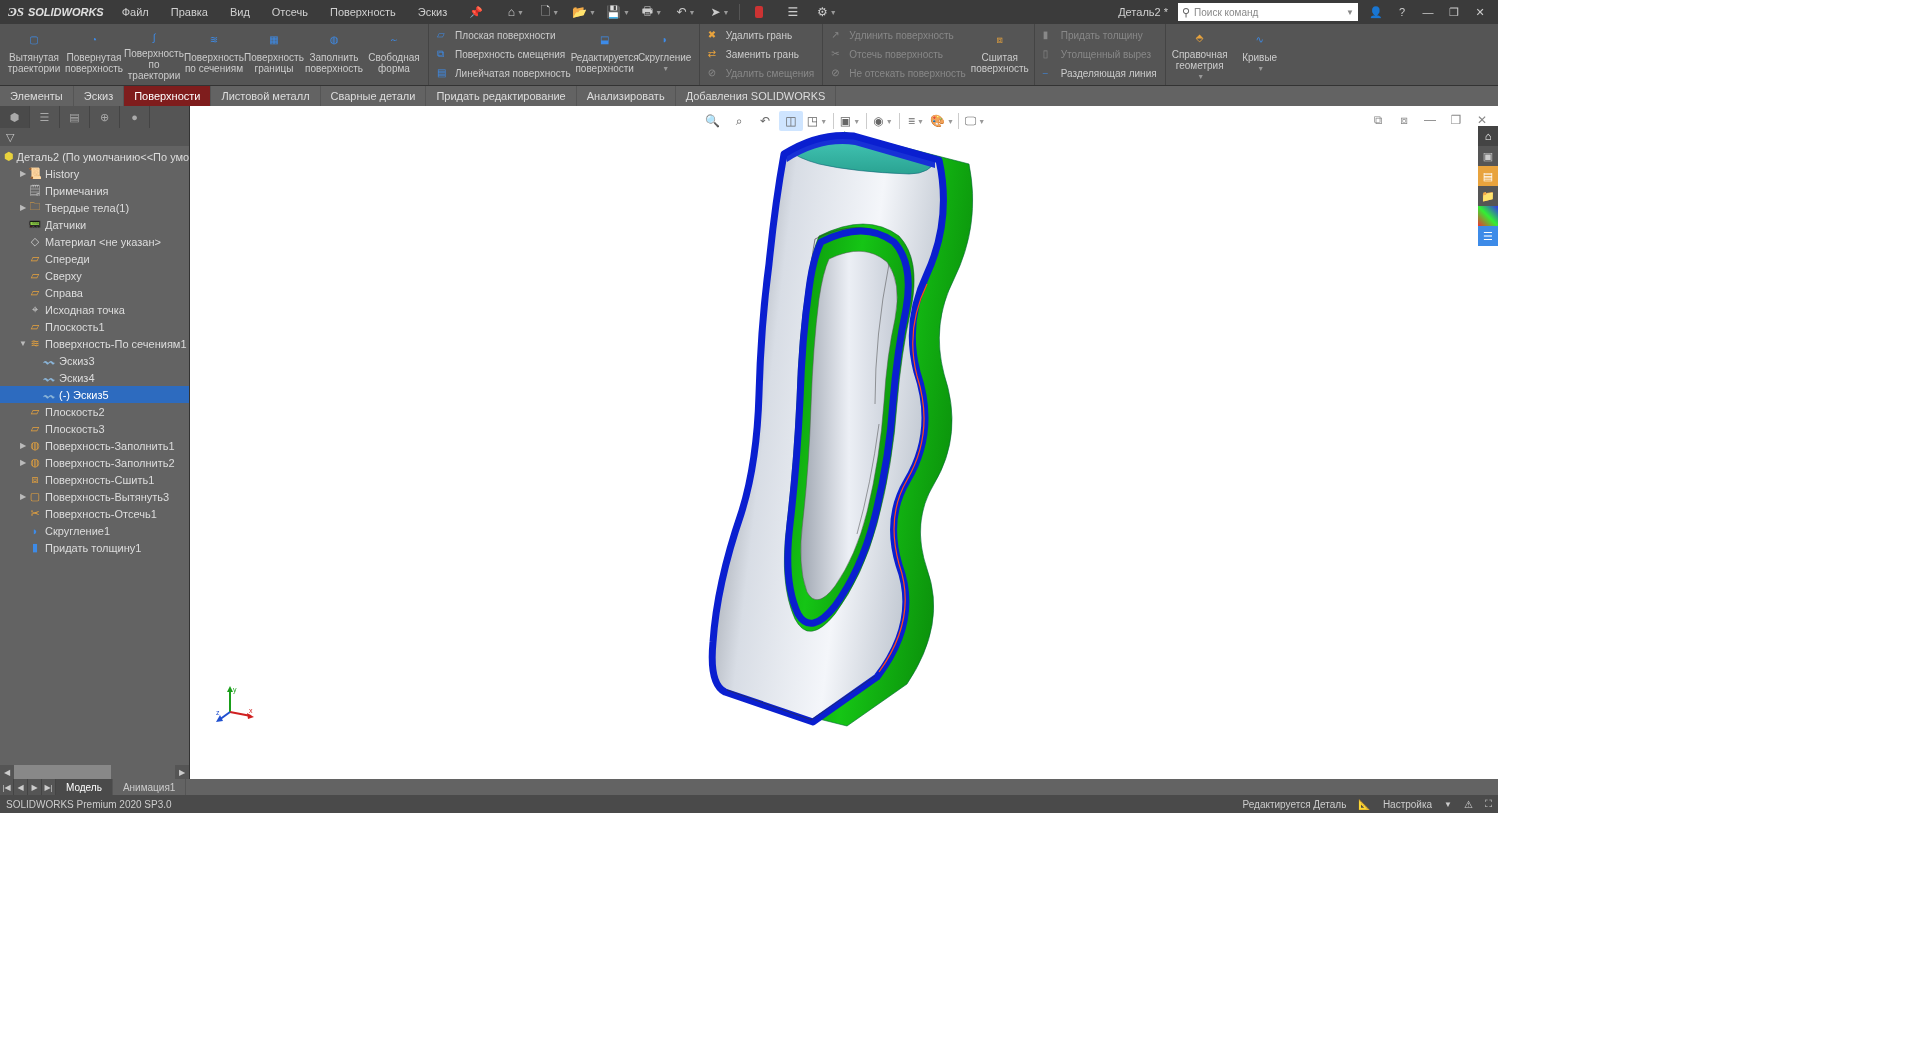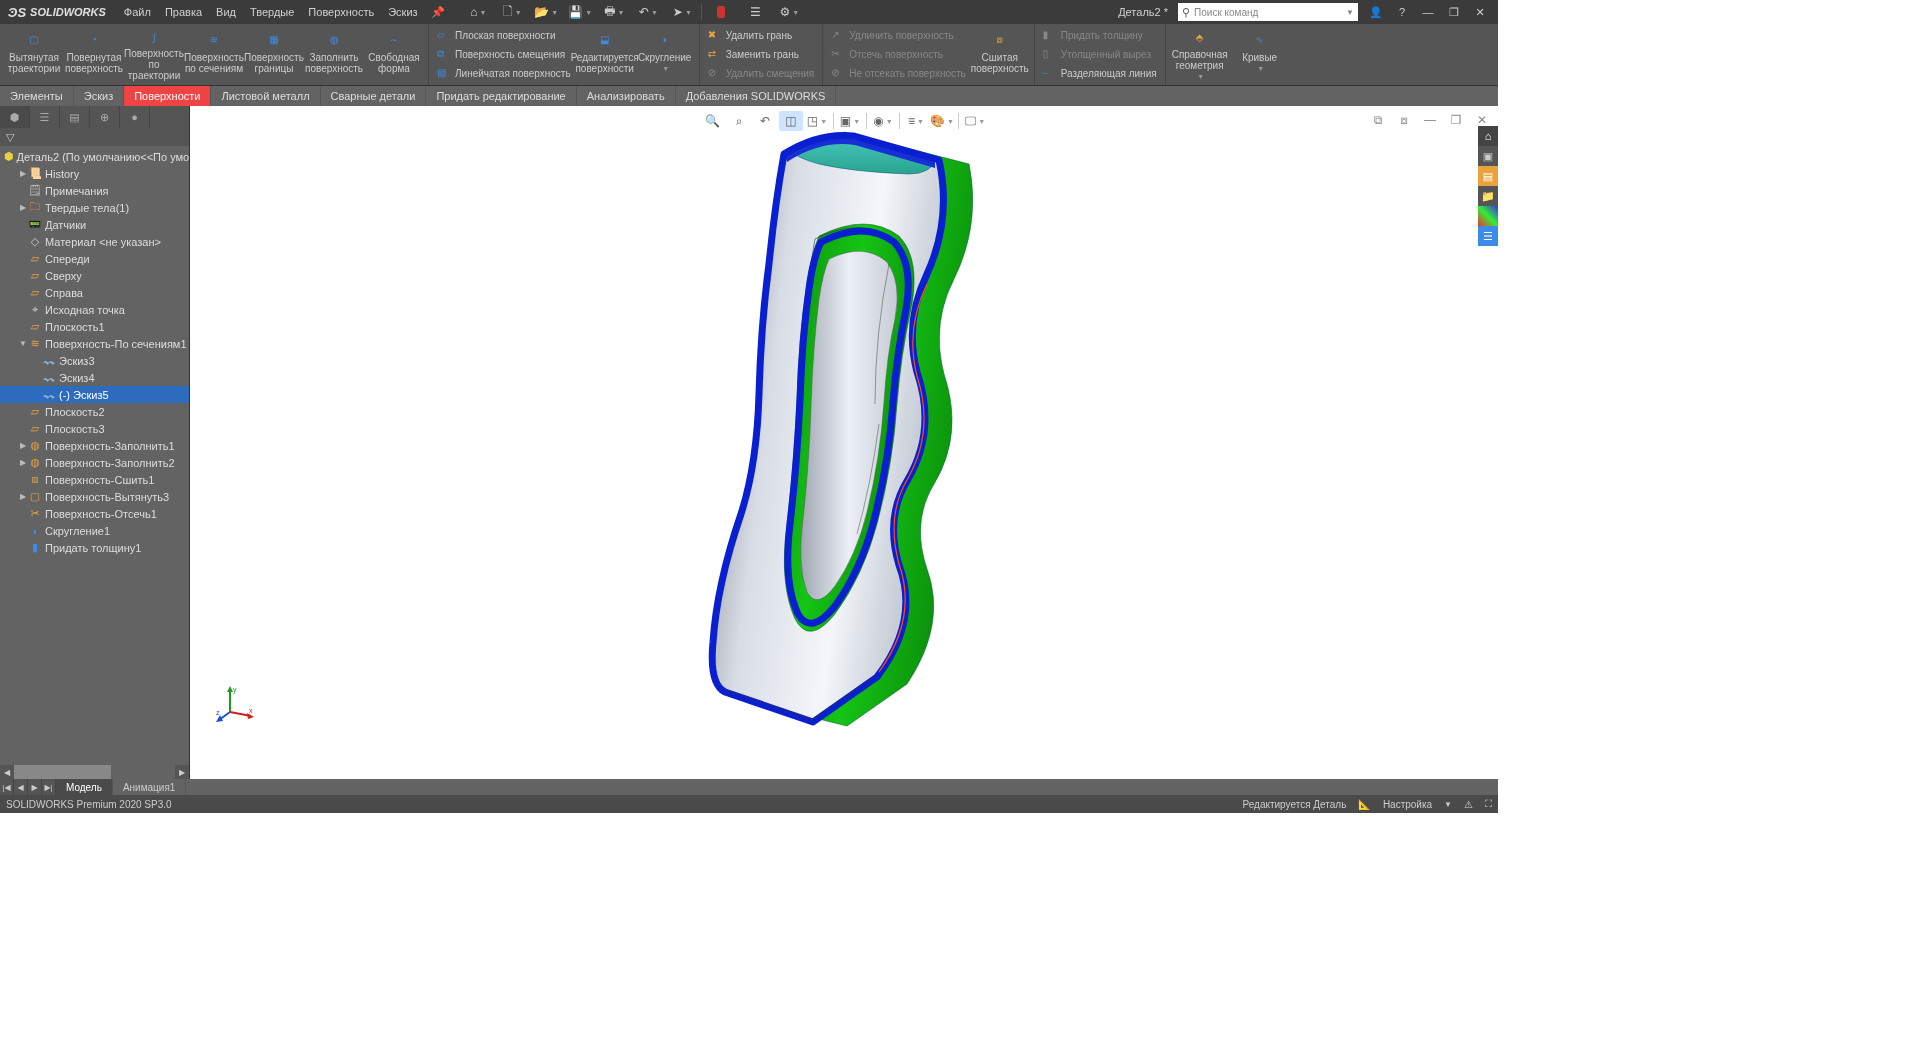--- a/index.html
+++ b/index.html
@@ -1,22 +1,22 @@
 <!DOCTYPE html>
 <html><head>
 <meta charset="utf-8">
 <style>
 * { margin: 0; padding: 0; box-sizing: border-box; font-family: "Segoe UI", Arial, sans-serif; user-select: none; }
 body { width: 1498px; height: 813px; background: #fff; overflow: hidden; display: flex; flex-direction: column; }
 
 
 .title-bar { height: 24px; background: #3b3b3b; display: flex; align-items: center; color: #d0d0d0; font-size: 11px; }
 .logo { display: flex; align-items: center; gap: 4px; padding: 0 8px; font-weight: bold; font-style: italic; color: #e0e0e0; }
-.logo-badge { font-family: Liberation Sans, sans-serif; font-style: italic; font-size: 13px; }
-.menu-bar { display: flex; gap: 14px; padding-left: 10px; }
+.logo-badge { font-family: Liberation Serif, serif; font-style: italic; font-size: 13px; }
+.menu-bar { display: flex; gap: 22px; padding-left: 10px; }
 .menu-item { cursor: pointer; }
 .qa-toolbar { display: flex; gap: 4px; margin-left: 18px; align-items: center; }
 .qa-icon { width: 30px; height: 20px; display: flex; align-items: center; justify-content: center; color: #ccc; font-size: 12px; }
 .qa-icon .drop { font-size: 7px; margin-left: 2px; color: #999; }
 .qa-sep { width: 1px; height: 16px; background: #555; }
 .doc-name { margin-left: auto; padding-right: 10px; }
 .search-box { width: 180px; height: 18px; background: #fff; color: #555; font-size: 10px; padding: 0 4px; display: flex; align-items: center; }
 .search-glass { color: #666; margin-right: 4px; font-size: 11px; }
 .title-right { display: flex; align-items: center; gap: 10px; padding: 0 10px; }
 .title-right .wc { width: 16px; height: 16px; display: flex; align-items: center; justify-content: center; color: #ccc; }
@@ -28,21 +28,21 @@
 .ribbon-btn-big .ic { width: 22px; height: 22px; display: flex; align-items: center; justify-content: center; }
 .ribbon-col { display: flex; flex-direction: column; justify-content: space-around; }
 .ribbon-row { display: flex; align-items: center; gap: 4px; padding: 1px 4px; white-space: nowrap; height: 18px; }
 .ribbon-row .ic { width: 14px; height: 14px; }
 .dim { color: #888; }
 .drop-sm { font-size: 7px; color: #999; margin-left: 2px; }
 
 
 .feature-tabs { height: 20px; background: #636363; display: flex; align-items: stretch; font-size: 11px; }
 .ftab { padding: 0 10px; display: flex; align-items: center; color: #ddd; border-right: 1px solid #555; cursor: pointer; }
-.ftab.active { background: #ef4444; color: #fff; }
+.ftab.active { background: #7f1d1d; color: #fff; }
 
 
 .main-area { flex: 1; display: flex; position: relative; background: #fff; overflow: hidden; }
 
 
 .tree-panel { width: 190px; background: #636363; display: flex; flex-direction: column; color: #ddd; font-size: 11px; border-right: 1px solid #333; }
 .tree-icon-row { height: 22px; display: flex; align-items: center; background: #555; }
 .tree-icon-row .ti { width: 30px; height: 22px; display: flex; align-items: center; justify-content: center; color: #aaa; border-right: 1px solid #444; }
 .tree-icon-row .ti.active { background: #4a4a4a; }
 .tree-filter-row { height: 18px; background: #555; display: flex; align-items: center; padding: 0 6px; }
@@ -87,21 +87,21 @@
 
 <div class="title-bar">
   <div class="logo">
     <span class="logo-badge">ϿS</span>
     <span>SOLIDWORKS</span>
   </div>
   <div class="menu-bar">
     <span class="menu-item">Файл</span>
     <span class="menu-item">Правка</span>
     <span class="menu-item">Вид</span>
-    <span class="menu-item">Твердые</span>
+    <span class="menu-item">Отсечь</span>
     <span class="menu-item">Поверхность</span>
     <span class="menu-item">Эскиз</span>
     <span style="color:#ccc;">📌</span>
   </div>
   <div class="qa-toolbar">
     <div class="qa-icon">⌂<span class="drop">▼</span></div>
     <div class="qa-icon">🗋<span class="drop">▼</span></div>
     <div class="qa-icon">📂<span class="drop">▼</span></div>
     <div class="qa-icon">💾<span class="drop">▼</span></div>
     <div class="qa-icon">🖶<span class="drop">▼</span></div>

